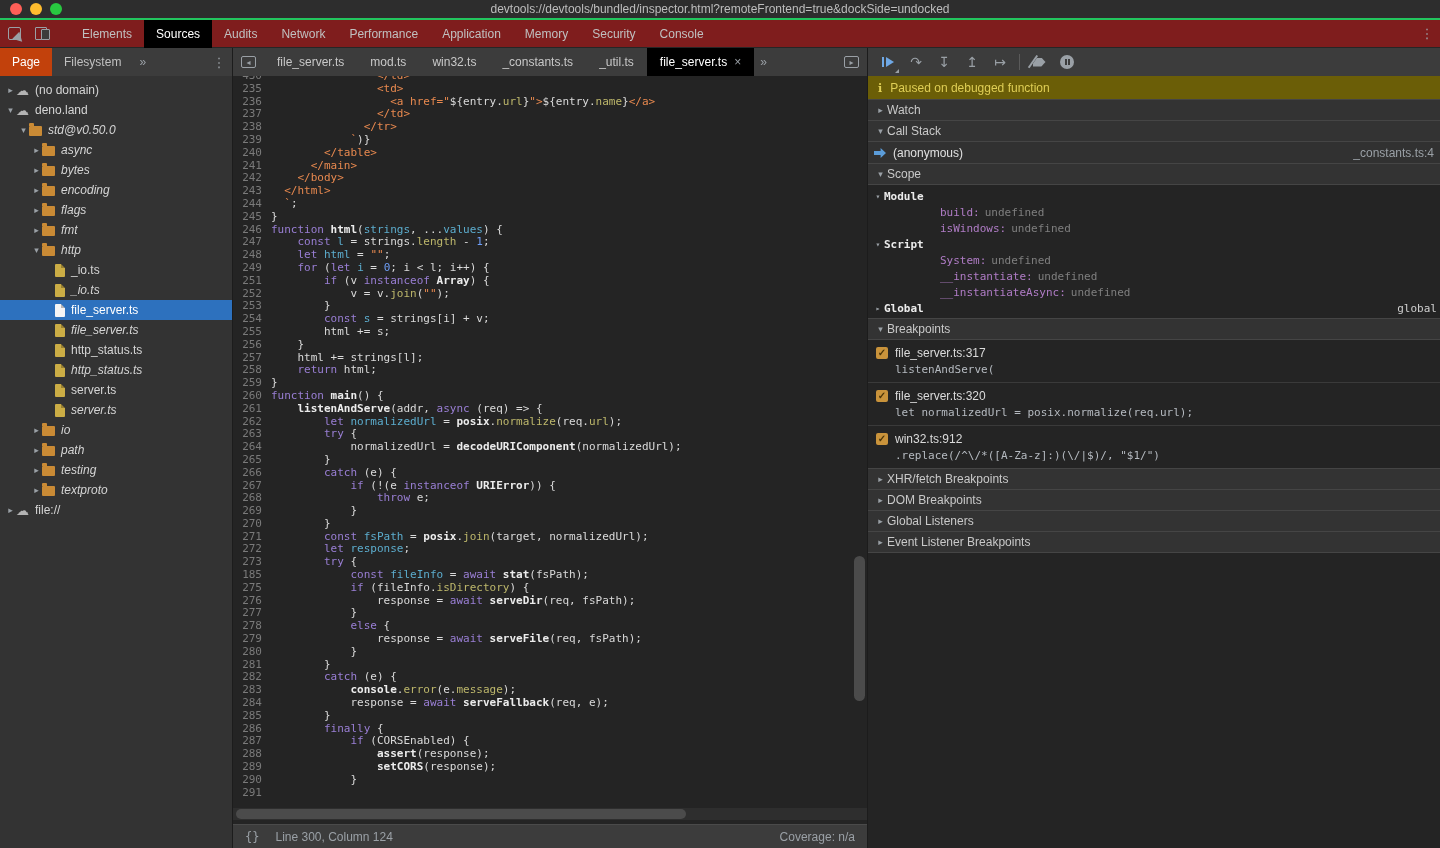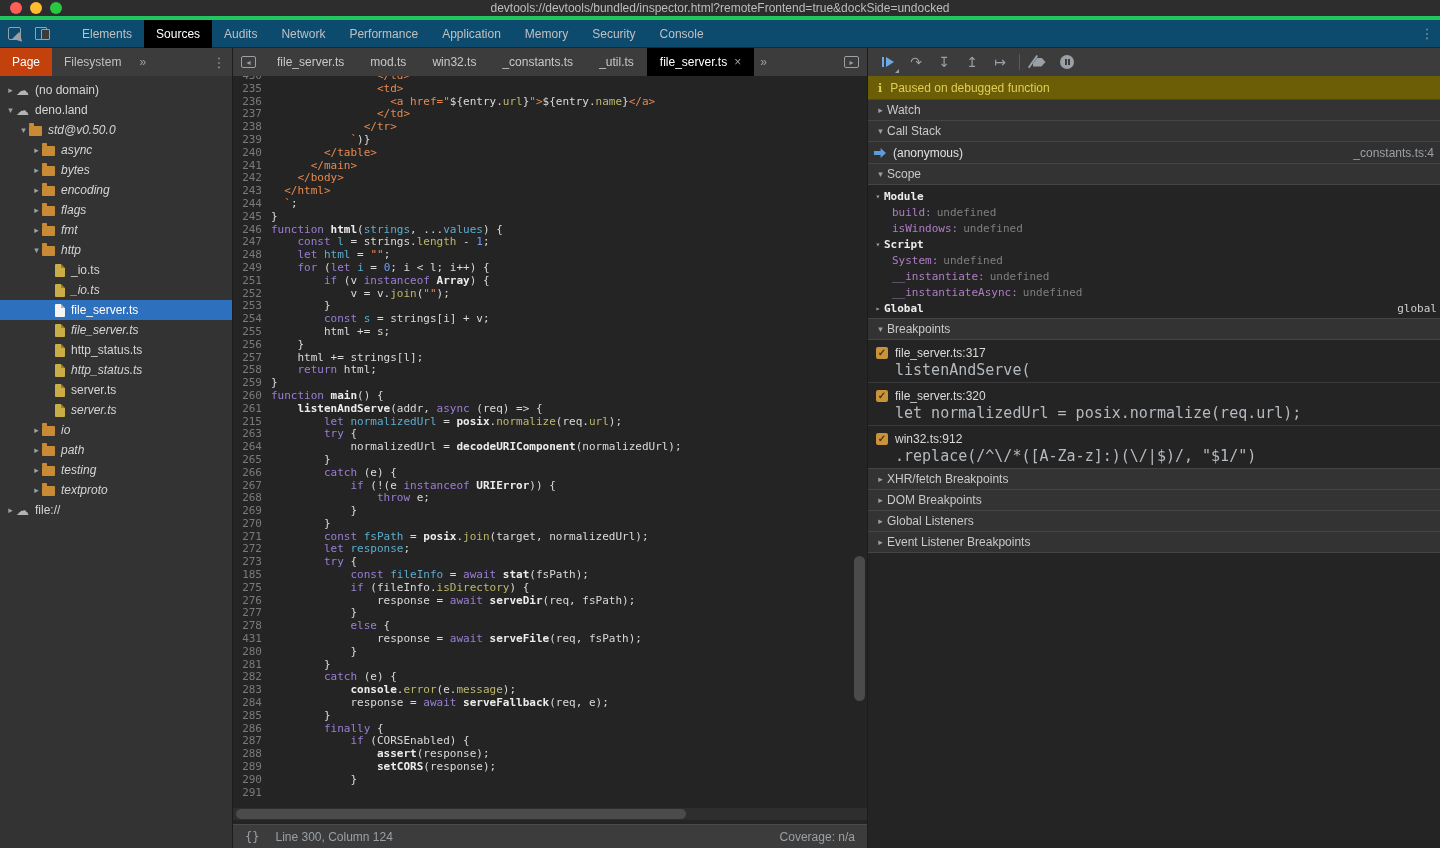--- a/index.html
+++ b/index.html
@@ -1,28 +1,28 @@
 <!DOCTYPE html>
 <html><head>
 <meta charset="utf-8">
 <style>
   * { margin:0; padding:0; box-sizing:border-box; }
   html,body { background:#1b1b1b; }
   body { font-family:"Liberation Sans", sans-serif; }
   .window { width:1440px; height:848px; background:#2b2b2b; position:relative; overflow:hidden; display:flex; flex-direction:column; }
 
   
-  .titlebar { height:20px; background:#2d2d2d; display:flex; align-items:center; position:relative; border-bottom:4px solid #22c55e; flex:0 0 20px; }
+  .titlebar { height:20px; background:#2d2d2d; display:flex; align-items:center; position:relative; border-bottom:2px solid #22c55e; flex:0 0 20px; }
   .traffic { display:flex; gap:8px; margin-left:10px; }
   .tl { width:12px; height:12px; border-radius:50%; }
   .tl.red{ background:#ff5f57; } .tl.yellow{ background:#febc2e; } .tl.green{ background:#28c840; }
   .win-title { position:absolute; left:0; right:0; text-align:center; color:#bdbdbd; font-size:12px; pointer-events:none; }
 
   
-  .toolbar { height:28px; background:#0c4a6e; display:flex; align-items:center; flex:0 0 28px; border-bottom:1px solid #262626; }
+  .toolbar { height:28px; background:#7f1d1d; display:flex; align-items:center; flex:0 0 28px; border-bottom:1px solid #262626; }
   .tool-btn { width:28px; height:28px; display:flex; align-items:center; justify-content:center; position:relative; }
   .icon-inspect { width:13px; height:13px; border:1.5px solid #9aa0a6; border-radius:2px; position:relative; }
   .icon-inspect::after { content:""; position:absolute; right:-4px; bottom:-4px; width:0; height:0;
     border-left:5px solid transparent; border-right:5px solid transparent; border-bottom:9px solid #9aa0a6; transform:rotate(135deg); }
   .icon-devices { width:15px; height:13px; position:relative; }
   .icon-devices::before { content:""; position:absolute; left:0; top:0; width:10px; height:11px; border:1.5px solid #9aa0a6; border-radius:1px; }
   .icon-devices::after { content:""; position:absolute; right:0; bottom:0; width:7px; height:9px; background:#3c3c3c; border:1.5px solid #9aa0a6; border-radius:1px; }
   .main-tabs { display:flex; height:28px; margin-left:14px; }
   .main-tab { padding:0 12px; line-height:28px; font-size:12px; color:#c0c0c0; white-space:nowrap; }
   .main-tab.active { background:#000; color:#fff; }
@@ -108,26 +108,26 @@
   .arrow { color:#9aa0a6; font-size:9px; width:13px; text-align:center; }
   .cs-frame { height:22px; background:#313131; display:flex; align-items:center; font-size:12px; color:#e0e0e0; padding:0 6px; }
   .exec-arrow { width:12px; height:10px; background:#5b9cd9; clip-path:polygon(0 30%,55% 30%,55% 0,100% 50%,55% 100%,55% 70%,0 70%); margin-right:7px; flex:0 0 auto; }
   .cs-loc { margin-left:auto; color:#9aa0a6; }
 
   .scope { padding:3px 0; font-family:"DejaVu Sans Mono", monospace; font-size:11px; }
   .scope-group { height:16px; display:flex; align-items:center; padding-left:4px; color:#ececec; font-weight:bold; }
   .scope-group .arrow { font-size:8px; width:12px; }
   .scope-group .right-val { margin-left:auto; padding-right:3px; color:#cfcfcf; font-weight:normal; }
   .scope-prop { height:16px; display:flex; align-items:center; padding-left:24px; }
-  .scope-key { color:#b07cc6; } .scope-undef { color:#7f7f7f; padding-left:5px; }
+  .scope-key { color:#b07cc6;margin-left:48px; } .scope-undef { color:#7f7f7f; padding-left:5px; }
 
   .bp-item { padding:4px 0 4px 0; border-bottom:1px solid #3a3a3a; }
   .bp-top { height:17px; display:flex; align-items:center; padding-left:8px; gap:7px; font-size:12px; color:#dbdbdb; }
   .checkbox { width:12px; height:12px; background:#c9933b; border-radius:2px; color:#4a3408; font-size:10px; font-weight:bold; display:flex; align-items:center; justify-content:center; line-height:1; }
-  .bp-snippet { height:17px; display:flex; align-items:center; padding-left:27px; font-family:"DejaVu Sans Mono", monospace; font-size:15px; color:#b5bac0; white-space:pre; }
+  .bp-snippet { height:17px; display:flex; align-items:center; padding-left:27px; font-family:"DejaVu Sans Mono", monospace; font-size:11px; color:#b5bac0; white-space:pre; }
   .rp-fill { flex:1; background:#242424; }
 </style>
 </head>
 <body>
 
 <div class="window">
 
   <div class="titlebar">
     <div class="traffic">
       <span class="tl red"></span>
@@ -417,21 +417,21 @@
             </div>
             <div class="cline">
               <span class="gut">260</span>
               <span class="ctext"><span class="tok-k">function</span><span class="tok-p"> </span><span class="tok-f">main</span><span class="tok-p">() {</span></span>
             </div>
             <div class="cline">
               <span class="gut">261</span>
               <span class="ctext"><span class="tok-p">    </span><span class="tok-f">listenAndServe</span><span class="tok-p">(addr, </span><span class="tok-k">async</span><span class="tok-p"> (req) =&gt; {</span></span>
             </div>
             <div class="cline">
-              <span class="gut">215</span>
+              <span class="gut">262</span>
               <span class="ctext"><span class="tok-p">        </span><span class="tok-k">let</span><span class="tok-p"> </span><span class="tok-d">normalizedUrl</span><span class="tok-p"> = </span><span class="tok-f">posix</span><span class="tok-p">.</span><span class="tok-pr">normalize</span><span class="tok-p">(req.</span><span class="tok-pr">url</span><span class="tok-p">);</span></span>
             </div>
             <div class="cline">
               <span class="gut">263</span>
               <span class="ctext"><span class="tok-p">        </span><span class="tok-k">try</span><span class="tok-p"> {</span></span>
             </div>
             <div class="cline">
               <span class="gut">264</span>
               <span class="ctext"><span class="tok-p">            normalizedUrl = </span><span class="tok-f">decodeURIComponent</span><span class="tok-p">(normalizedUrl);</span></span>
             </div>
@@ -485,21 +485,21 @@
             </div>
             <div class="cline">
               <span class="gut">277</span>
               <span class="ctext"><span class="tok-p">            }</span></span>
             </div>
             <div class="cline">
               <span class="gut">278</span>
               <span class="ctext"><span class="tok-p">            </span><span class="tok-k">else</span><span class="tok-p"> {</span></span>
             </div>
             <div class="cline">
-              <span class="gut">431</span>
+              <span class="gut">279</span>
               <span class="ctext"><span class="tok-p">                response = </span><span class="tok-k">await</span><span class="tok-p"> </span><span class="tok-f">serveFile</span><span class="tok-p">(req, fsPath);</span></span>
             </div>
             <div class="cline">
               <span class="gut">280</span>
               <span class="ctext"><span class="tok-p">            }</span></span>
             </div>
             <div class="cline">
               <span class="gut">281</span>
               <span class="ctext"><span class="tok-p">        }</span></span>
             </div>

